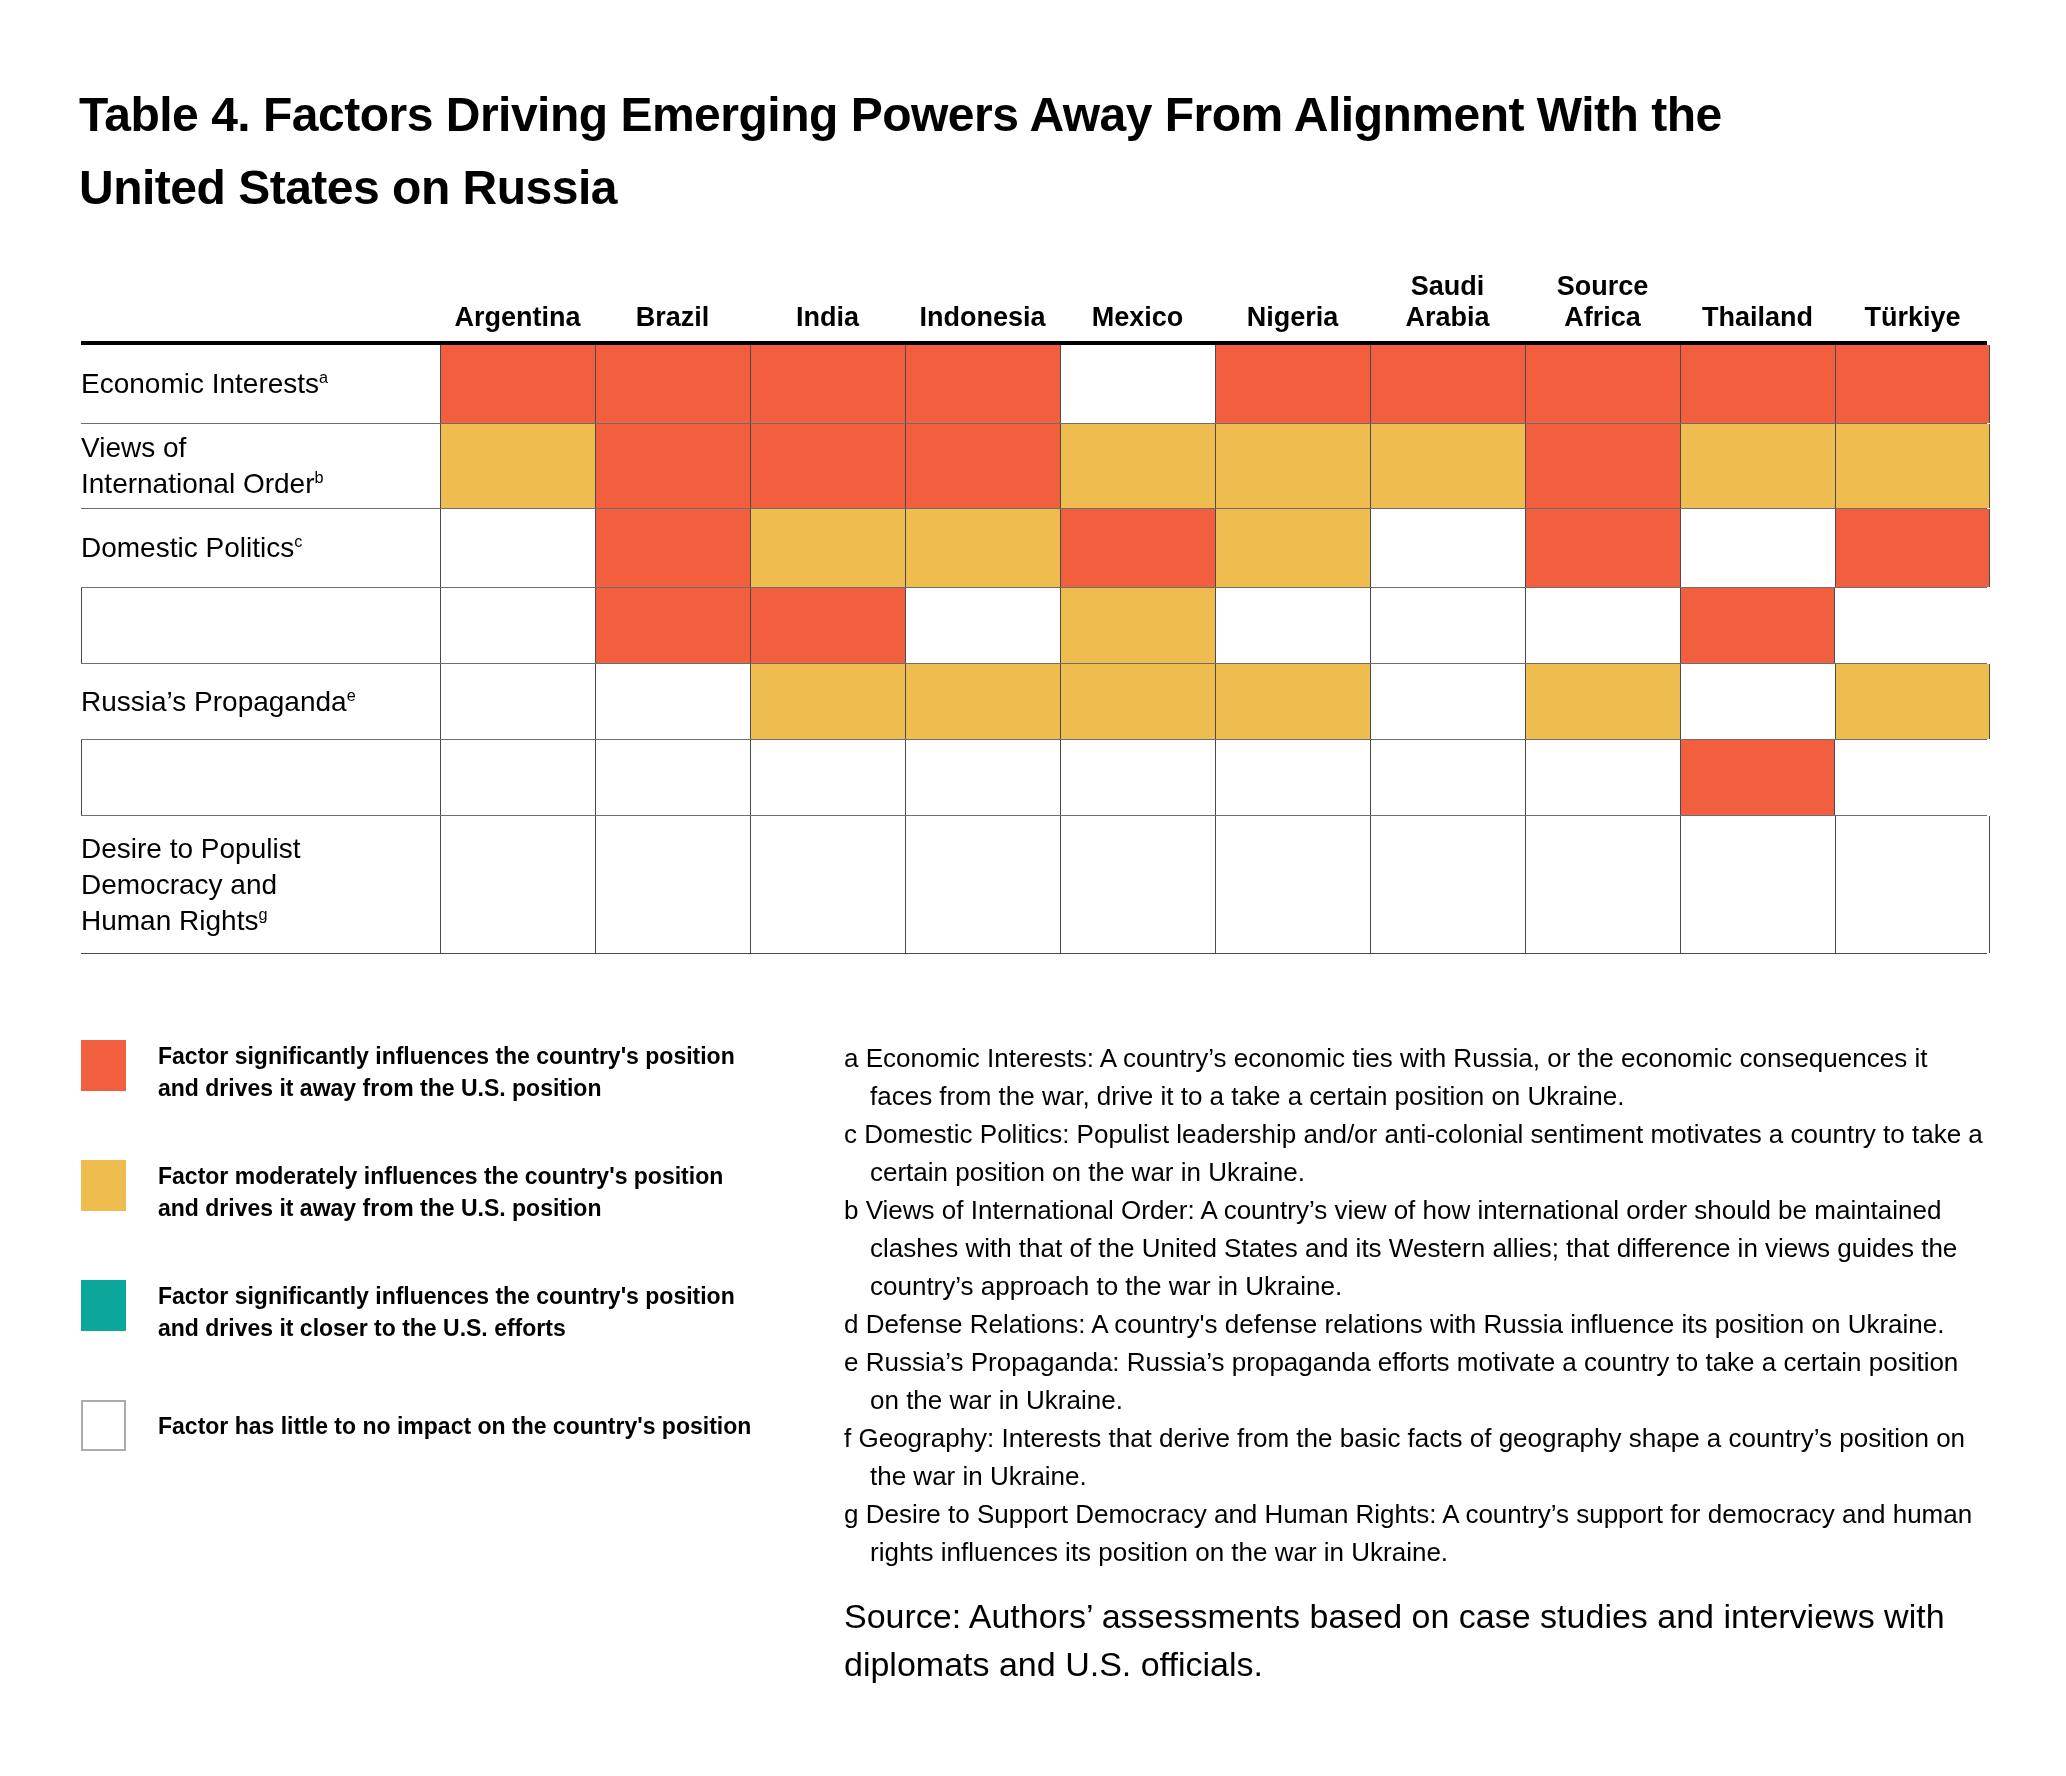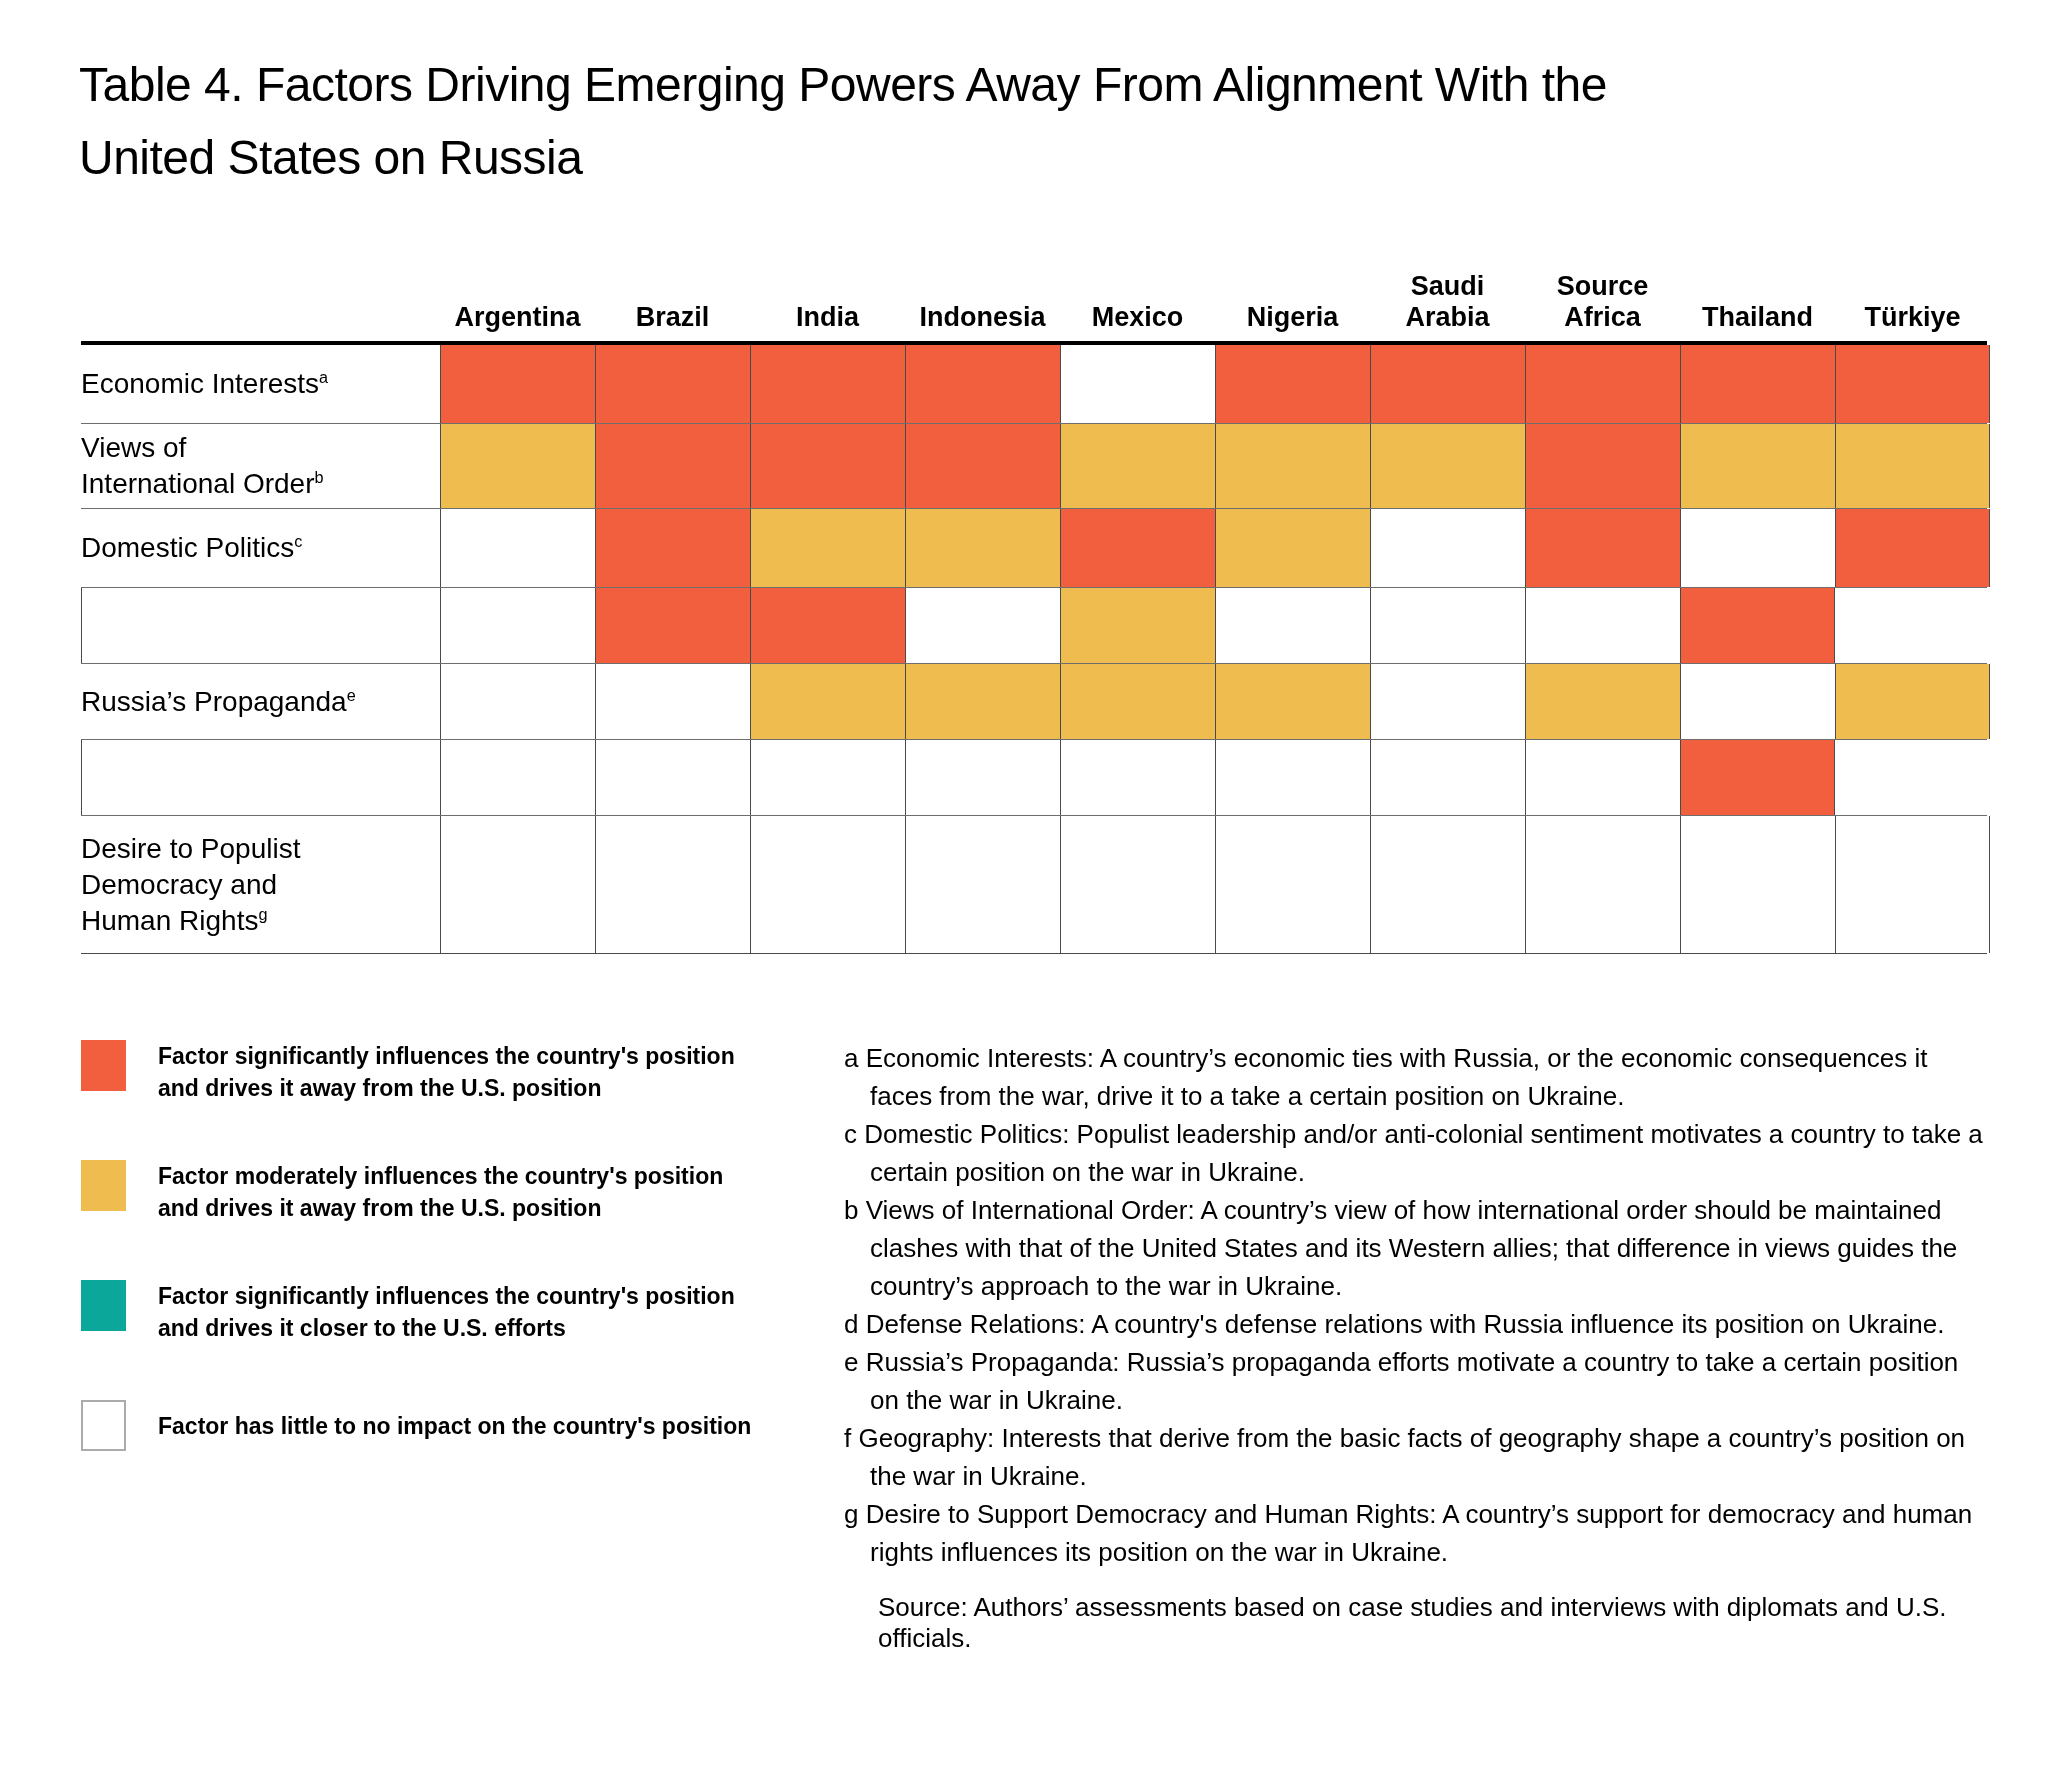--- a/index.html
+++ b/index.html
@@ -3,22 +3,22 @@
 <meta charset="utf-8">
 <style>
   html,body{margin:0;padding:0;background:#fff;}
   body{
     width:2066px;height:1776px;position:relative;
     font-family:"Liberation Sans", sans-serif;color:#000;
     -webkit-font-smoothing:antialiased;
   }
   
   .title{
-    position:absolute;left:79px;top:48px;width:1904px;
-    font-size:48px;font-weight:normal;line-height:73px;letter-spacing:-0.5px;
+    position:absolute;left:79px;top:78px;width:1904px;
+    font-size:48px;font-weight:bold;line-height:73px;letter-spacing:-0.5px;
   }
   .title span{display:block;}
   
   .tbl{position:absolute;left:81px;top:243px;width:1906px;}
   .tbl-head,.tbl-row{
     display:grid;
     grid-template-columns:359px repeat(10,155px);
   }
   .tbl-head{
     height:98px;align-items:end;
@@ -52,21 +52,21 @@
   .swatch{width:45px;height:51px;flex:0 0 auto;margin-right:32px;box-sizing:border-box;}
   .swatch.bordered{border:2px solid #ababab;}
   .legend-text{font-weight:bold;font-size:23px;line-height:32px;padding-top:0px;}
   .legend-text span{display:block;}
   
   .notes{position:absolute;left:844px;top:1039px;width:1145px;}
   .footnote{
     font-size:26px;line-height:38px;
     padding-left:26px;text-indent:-26px;
   }
-  .source{font-size:26px;line-height:31px;margin-top:21px;margin-left:34px;}
+  .source{font-size:34px;line-height:48px;margin-top:21px;}
 </style>
 </head>
 <body>
 
 <div class="title">
   <span>Table 4. Factors Driving Emerging Powers Away From Alignment With the</span>
   <span>United States on Russia</span>
 </div>
 
 <div class="tbl">

